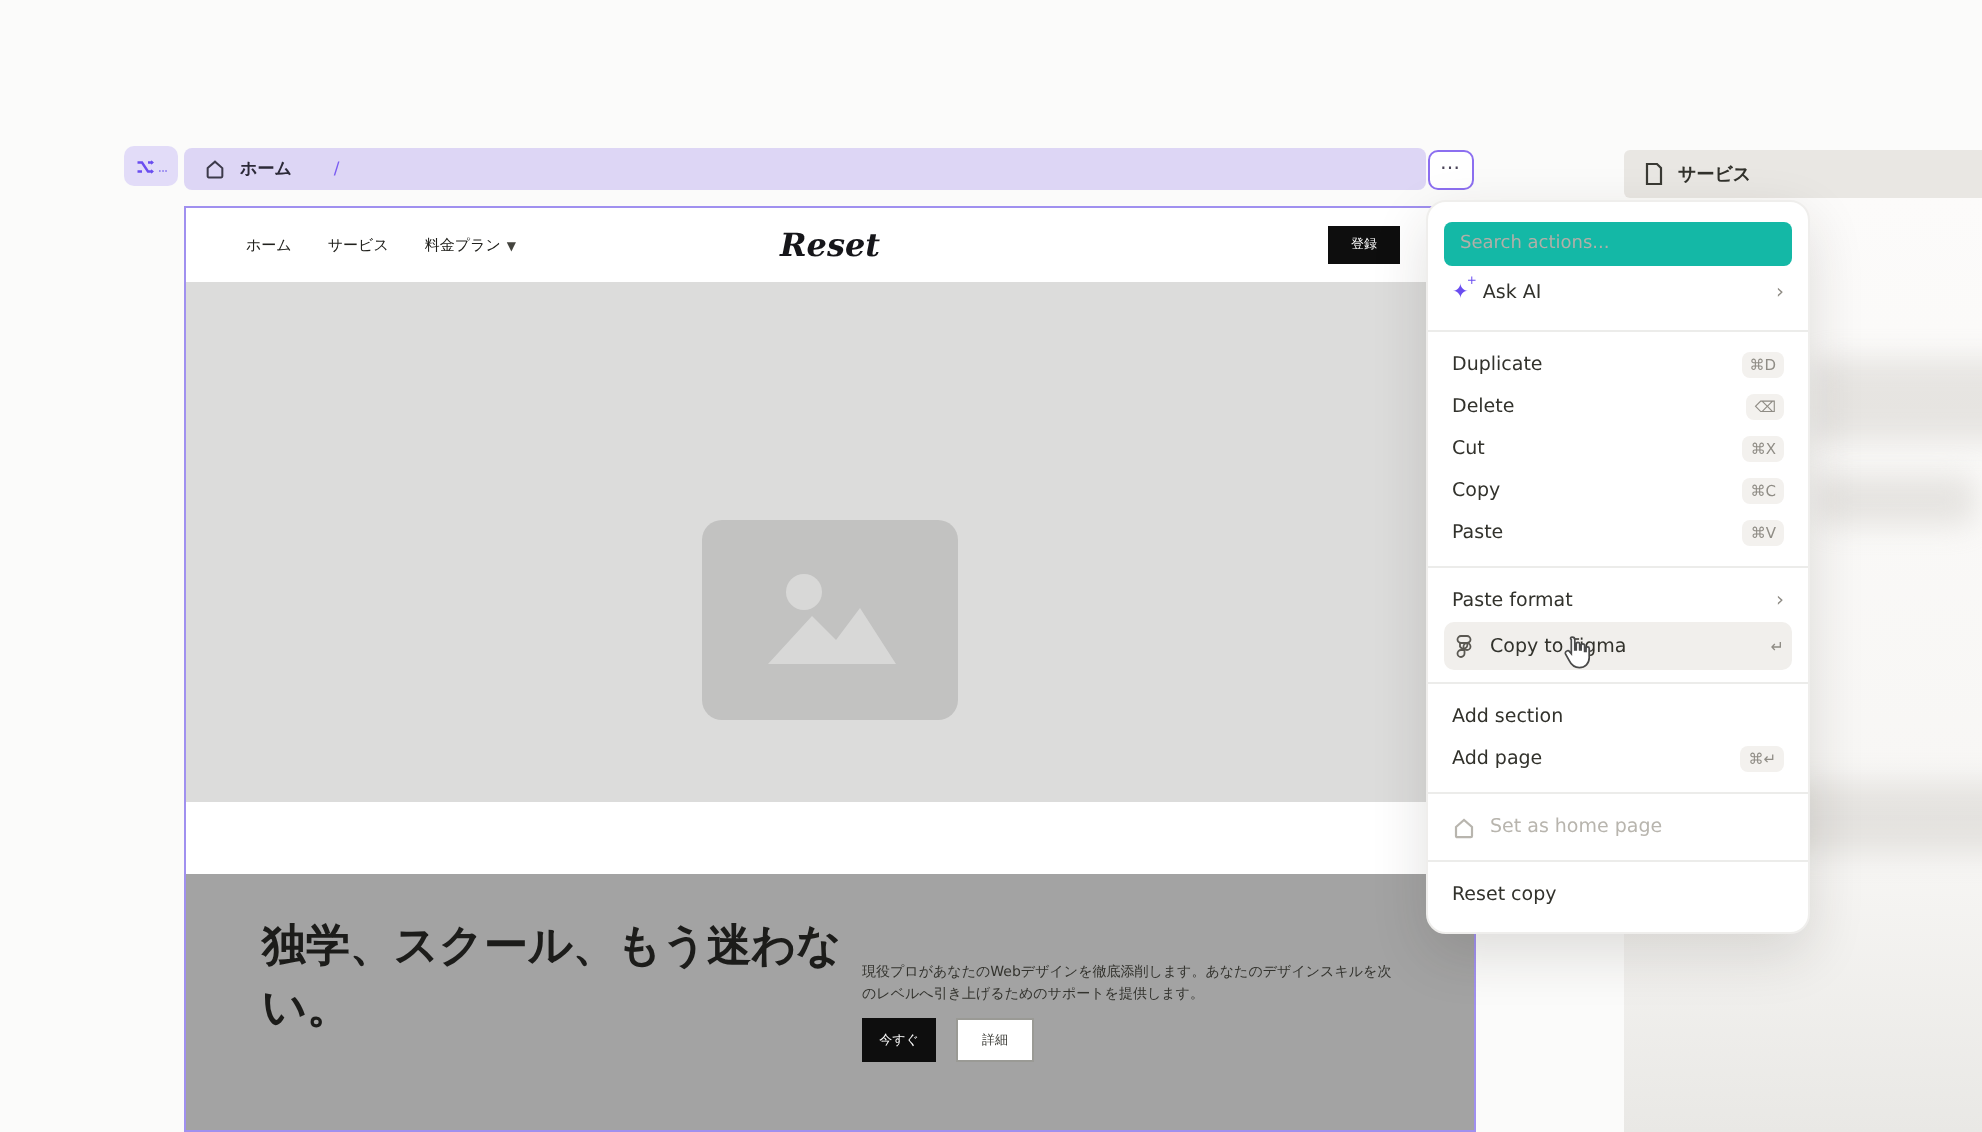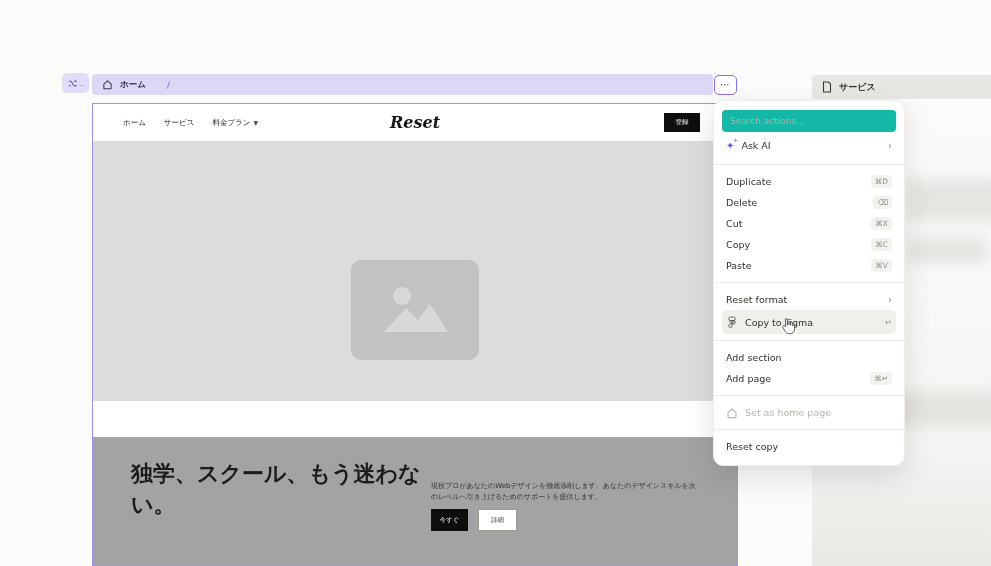--- a/index.html
+++ b/index.html
@@ -230,21 +230,21 @@
     <span class="sc">⌘C</span>
   </div>
   <div class="m-row">
     <span class="lab">Paste</span>
     <span class="sc">⌘V</span>
   </div>
 
   <div class="m-div"></div>
 
   <div class="m-row">
-    <span class="lab">Reset format</span>
+    <span class="lab">Paste format</span>
     <span class="chev">›</span>
   </div>
   <div class="m-row hl">
     <svg class="mi" viewBox="0 0 12 12" fill="none">
       <path d="M4.5 1h3a1.75 1.75 0 1 1 0 3.5h-3a1.75 1.75 0 1 1 0-3.5z" stroke="#5a5852" stroke-width="0.9"></path>
       <path d="M4.5 4.5h3a1.75 1.75 0 1 1-3.5 1.75V4.5z" stroke="#5a5852" stroke-width="0.9"></path>
       <circle cx="7.5" cy="6.25" r="1.75" stroke="#5a5852" stroke-width="0.9"></circle>
       <path d="M4.5 8h1.75v1.75A1.75 1.75 0 1 1 4.5 8z" stroke="#5a5852" stroke-width="0.9"></path>
     </svg>
     <span class="lab">Copy to Figma</span>

